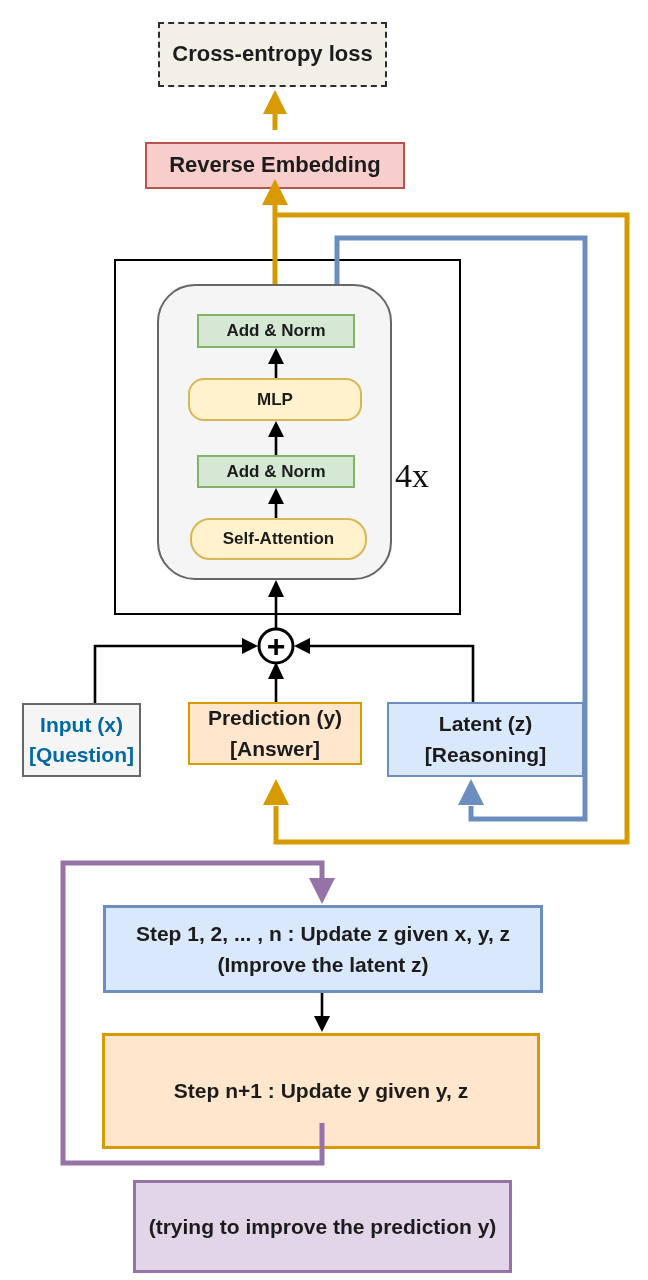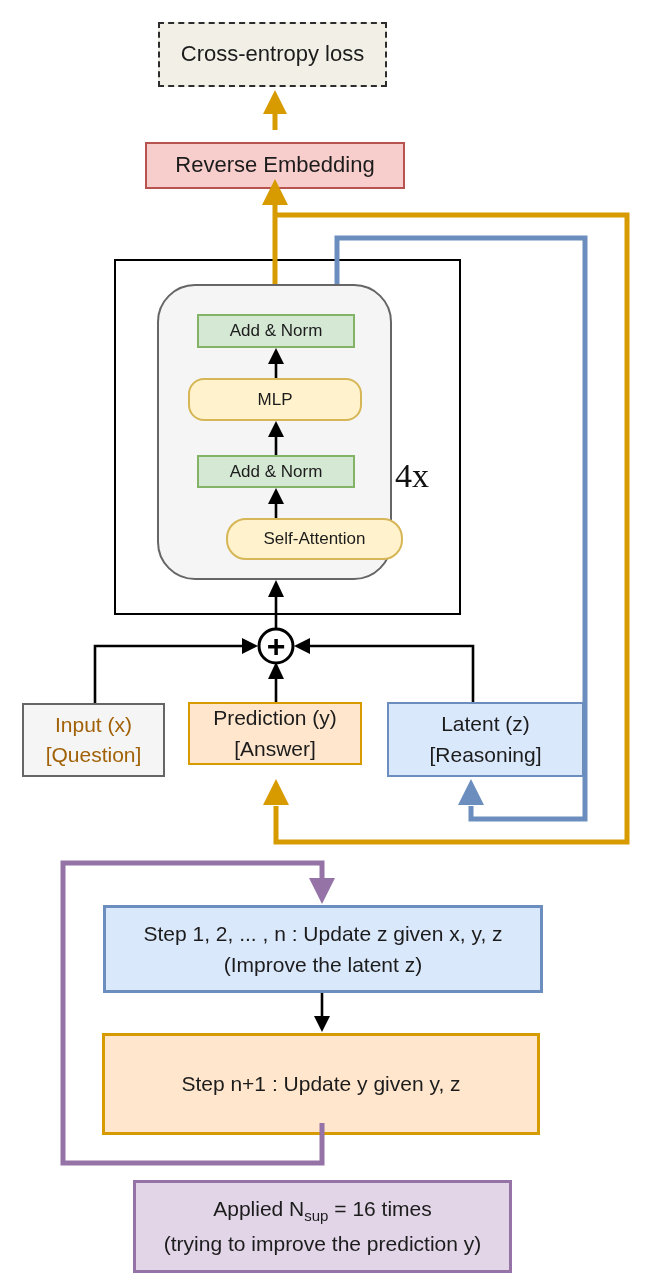--- a/index.html
+++ b/index.html
@@ -2,21 +2,21 @@
 <html style="--gold: #d79b00; --blue: #6c8ebf; --purple: #9673a6; --green-fill: #d5e8d4; --green-border: #82b366; --yellow-fill: #fff2cc; --yellow-border: #d6b656; --orange-fill: #ffe6cc; --pink-fill: #f8cecc; --pink-border: #b85450; --blue-fill: #dae8fc; --purple-fill: #e1d5e7; --gray-fill: #f5f5f5; --gray-border: #666666; --beige-fill: #f2efe6;"><head>
 <meta charset="utf-8">
 <style>
   html,body{margin:0;padding:0;}
   body{
     width:648px;height:1280px;position:relative;background:#ffffff;
     font-family:"Liberation Sans",sans-serif;color:#1c1c1c;overflow:hidden;
   }
   .box{
     position:absolute;box-sizing:border-box;display:flex;flex-direction:column;
-    align-items:center;justify-content:center;text-align:center;line-height:1.38;
+    align-items:center;justify-content:center;text-align:center;line-height:1.38;font-weight:bold;
   }
   
   #loss{
     left:158px;top:22px;width:229px;height:65px;
     background:var(--beige-fill,#f2efe6);border:2px dashed #2d2d2d;font-size:22px;
   }
   #reverse-embedding{
     left:145px;top:142px;width:260px;height:47px;
     background:var(--pink-fill,#f8cecc);border:2px solid var(--pink-border,#b85450);
     font-size:22px;
@@ -32,38 +32,38 @@
     position:absolute;box-sizing:border-box;
   }
   .inner{font-size:17px;}
   #addnorm-top{left:197px;top:314px;width:158px;height:34px;
     background:var(--green-fill,#d5e8d4);border:2px solid var(--green-border,#82b366);}
   #mlp{left:188px;top:378px;width:174px;height:43px;border-radius:16px;
     background:var(--yellow-fill,#fff2cc);border:2px solid var(--yellow-border,#d6b656);}
   #addnorm-bottom{left:197px;top:455px;width:158px;height:33px;
     background:var(--green-fill,#d5e8d4);border:2px solid var(--green-border,#82b366);}
   #self-attention{left:190px;top:518px;width:177px;height:42px;border-radius:20px;
-    background:var(--yellow-fill,#fff2cc);border:2px solid var(--yellow-border,#d6b656);margin-left:36px;}
+    background:var(--yellow-fill,#fff2cc);border:2px solid var(--yellow-border,#d6b656);}
   #repeat-label{
     position:absolute;left:395px;top:421px;width:64px;text-align:left;
     font-family:"Liberation Serif",serif;font-size:34px;color:#111;line-height:1;margin-top:38px;
   }
   
   .state{font-size:21px;line-height:1.45;}
-  #input-box{left:22px;top:703px;width:143px;height:74px;
-    background:var(--gray-fill,#f5f5f5);border:2.5px solid var(--gray-border,#666666);color:#a16207;}
+  #input-box{left:22px;top:703px;width:119px;height:74px;
+    background:var(--gray-fill,#f5f5f5);border:2.5px solid var(--gray-border,#666666);color:#0369a1;}
   #prediction-box{left:188px;top:702px;width:174px;height:63px;
     background:var(--orange-fill,#ffe6cc);border:2.5px solid var(--gold,#d79b00);text-align:right;}
   #latent-box{left:387px;top:702px;width:197px;height:75px;
     background:var(--blue-fill,#dae8fc);border:2.5px solid var(--blue,#6c8ebf);}
   
   .flowbox{font-size:21px;line-height:1.5;}
   #step-z{left:103px;top:905px;width:440px;height:88px;
     background:var(--blue-fill,#dae8fc);border:3px solid var(--blue,#6c8ebf);}
-  #step-y{left:102px;top:1033px;width:438px;height:102px;
+  #step-y{left:102px;top:1033px;width:438px;height:116px;
     background:var(--orange-fill,#ffe6cc);border:3px solid var(--gold,#d79b00);}
   #applied{left:133px;top:1180px;width:379px;height:93px;
     background:var(--purple-fill,#e1d5e7);border:3px solid var(--purple,#9673a6);}
   sub.nsub{font-size:15px;}
   
   #wires{position:absolute;left:0;top:0;width:648px;height:1280px;pointer-events:none;}
   .sk{stroke:#000;stroke-width:2.6px;fill:none;}
   .sg{stroke:var(--gold,#d79b00);stroke-width:5px;fill:none;}
   .sb{stroke:var(--blue,#6c8ebf);stroke-width:5px;fill:none;}
   .sp{stroke:var(--purple,#9673a6);stroke-width:5px;fill:none;}
@@ -117,23 +117,20 @@
 </div>
 
 <div class="box flowbox" id="step-z">
   <span>Step 1, 2, ... , n : Update z given x, y, z</span>
   <span>(Improve the latent z)</span>
 </div>
 <div class="box flowbox" id="step-y">
   <span>Step n+1 : Update y given y, z</span>
 </div>
 <div class="box flowbox" id="applied">
-  <span>
-    <span>Applied N</span><sub class="nsub">sup</sub><span> = 16 times</span>
-  </span>
   <span>(trying to improve the prediction y)</span>
 </div>
 
 <svg id="wires" viewBox="0 0 648 1280" xmlns="http://www.w3.org/2000/svg">
 
   <g>
     <path class="sg" d="M275,130 V112"></path>
     <polygon class="fg" points="275,90 287,114 263,114"></polygon>
     <path class="sg" d="M275,284 V203"></path>
     <polygon class="fg" points="275,179 288,205 262,205"></polygon>

